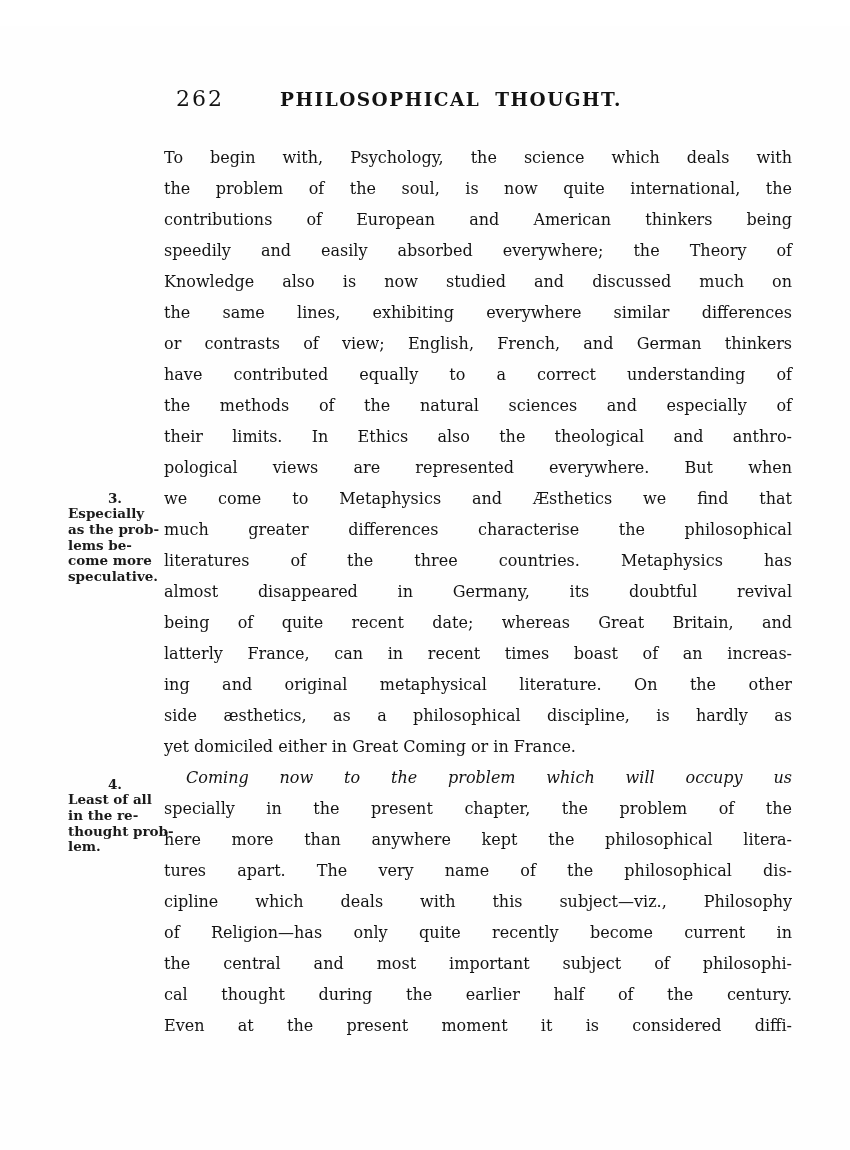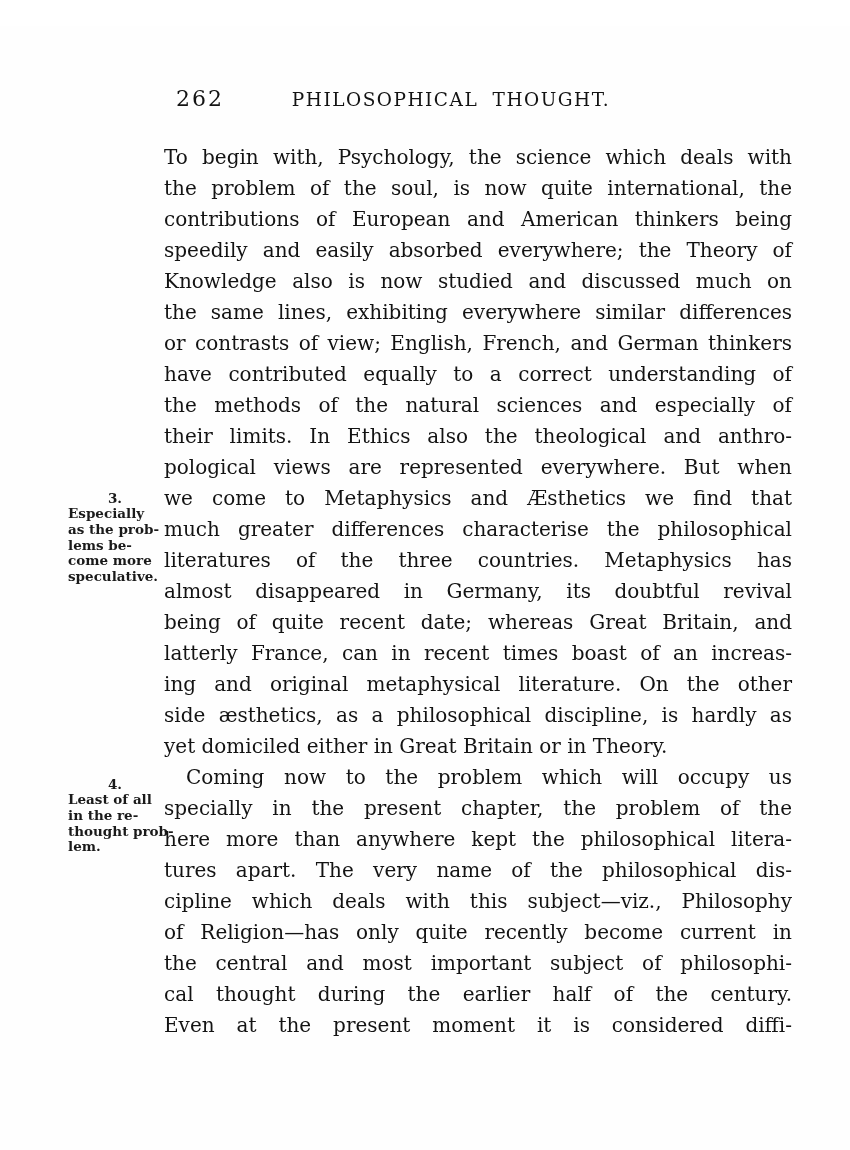--- a/index.html
+++ b/index.html
@@ -23,43 +23,44 @@
     top: 60px;
     font-size: 22px;
     letter-spacing: 2px;
   }
   .running-title {
     position: absolute;
     left: 451px;
     top: 63px;
     transform: translateX(-50%);
     font-size: 18.5px;
-    font-weight: normal;
+    font-weight: bold;
     letter-spacing: 1.5px;
     word-spacing: 7px;
     white-space: nowrap;
   }
   .body-text {
     position: absolute;
     left: 164px;
     top: 116px;
     width: 628px;
   }
   .paragraph .line {
-    font-size: 20px;
+    font-size: 16px;
     line-height: 31px;
     text-align: justify;
     text-align-last: justify;
     white-space: nowrap;
   }
   .no-justify-last .line:last-child {
     text-align-last: left;
   }
   .indent-first .line:first-child {
     text-indent: 22px;
+    font-style: italic;
   }
   .margin-note {
     position: absolute;
     left: 68px;
     width: 94px;
     font-size: 13.5px;
     font-weight: bold;
     color: #1a1a1a;
   }
   .margin-note .note-number {
@@ -121,21 +122,21 @@
         <div class="line">their limits. In Ethics also the theological and anthro-</div>
         <div class="line">pological views are represented everywhere. But when</div>
         <div class="line">we come to Metaphysics and Æsthetics we find that</div>
         <div class="line">much greater differences characterise the philosophical</div>
         <div class="line">literatures of the three countries. Metaphysics has</div>
         <div class="line">almost disappeared in Germany, its doubtful revival</div>
         <div class="line">being of quite recent date; whereas Great Britain, and</div>
         <div class="line">latterly France, can in recent times boast of an increas-</div>
         <div class="line">ing and original metaphysical literature. On the other</div>
         <div class="line">side æsthetics, as a philosophical discipline, is hardly as</div>
-        <div class="line">yet domiciled either in Great Britain or in Theory.</div>
+        <div class="line">yet domiciled either in Great Coming or in France.</div>
       </div>
     <div class="paragraph para-2 indent-first">
         <div class="line">Coming now to the problem which will occupy us</div>
         <div class="line">specially in the present chapter, the problem of the</div>
         <div class="line">here more than anywhere kept the philosophical litera-</div>
         <div class="line">tures apart. The very name of the philosophical dis-</div>
         <div class="line">cipline which deals with this subject—viz., Philosophy</div>
         <div class="line">of Religion—has only quite recently become current in</div>
         <div class="line">the central and most important subject of philosophi-</div>
         <div class="line">cal thought during the earlier half of the century.</div>

